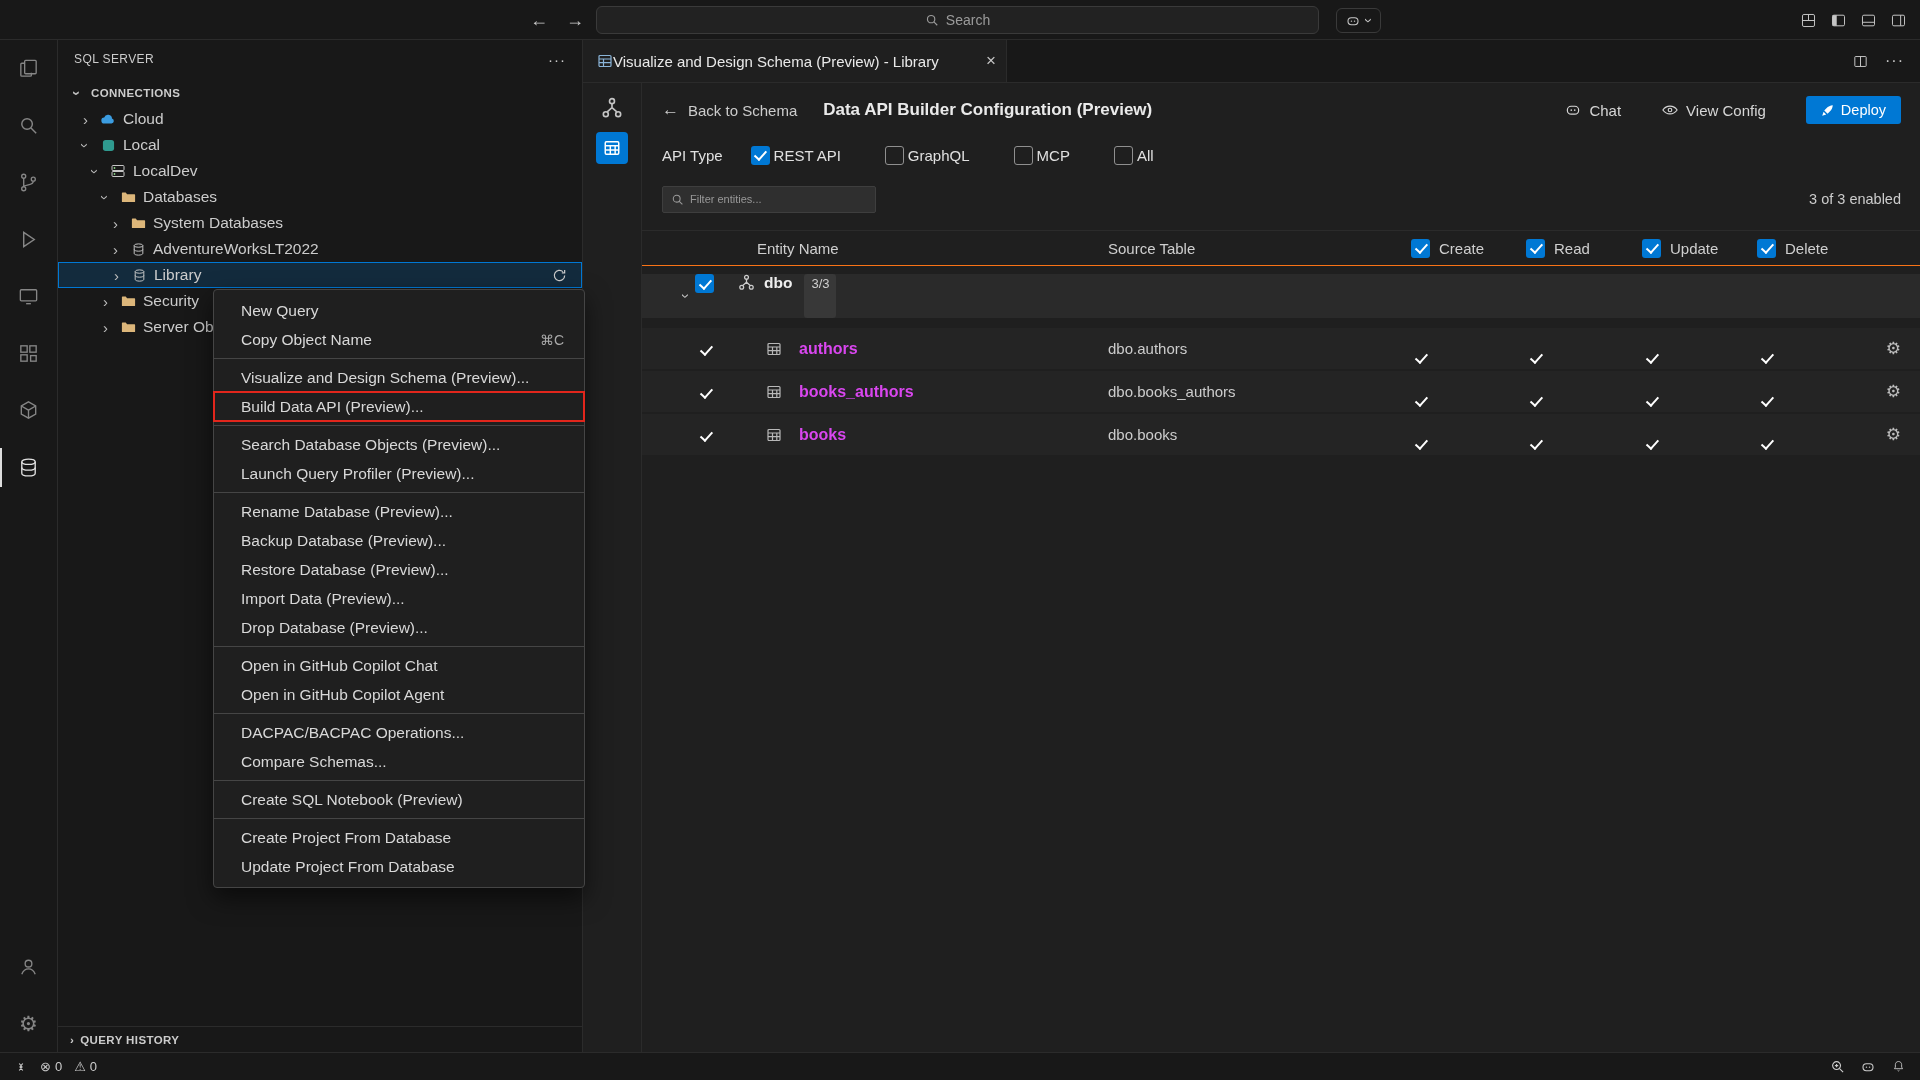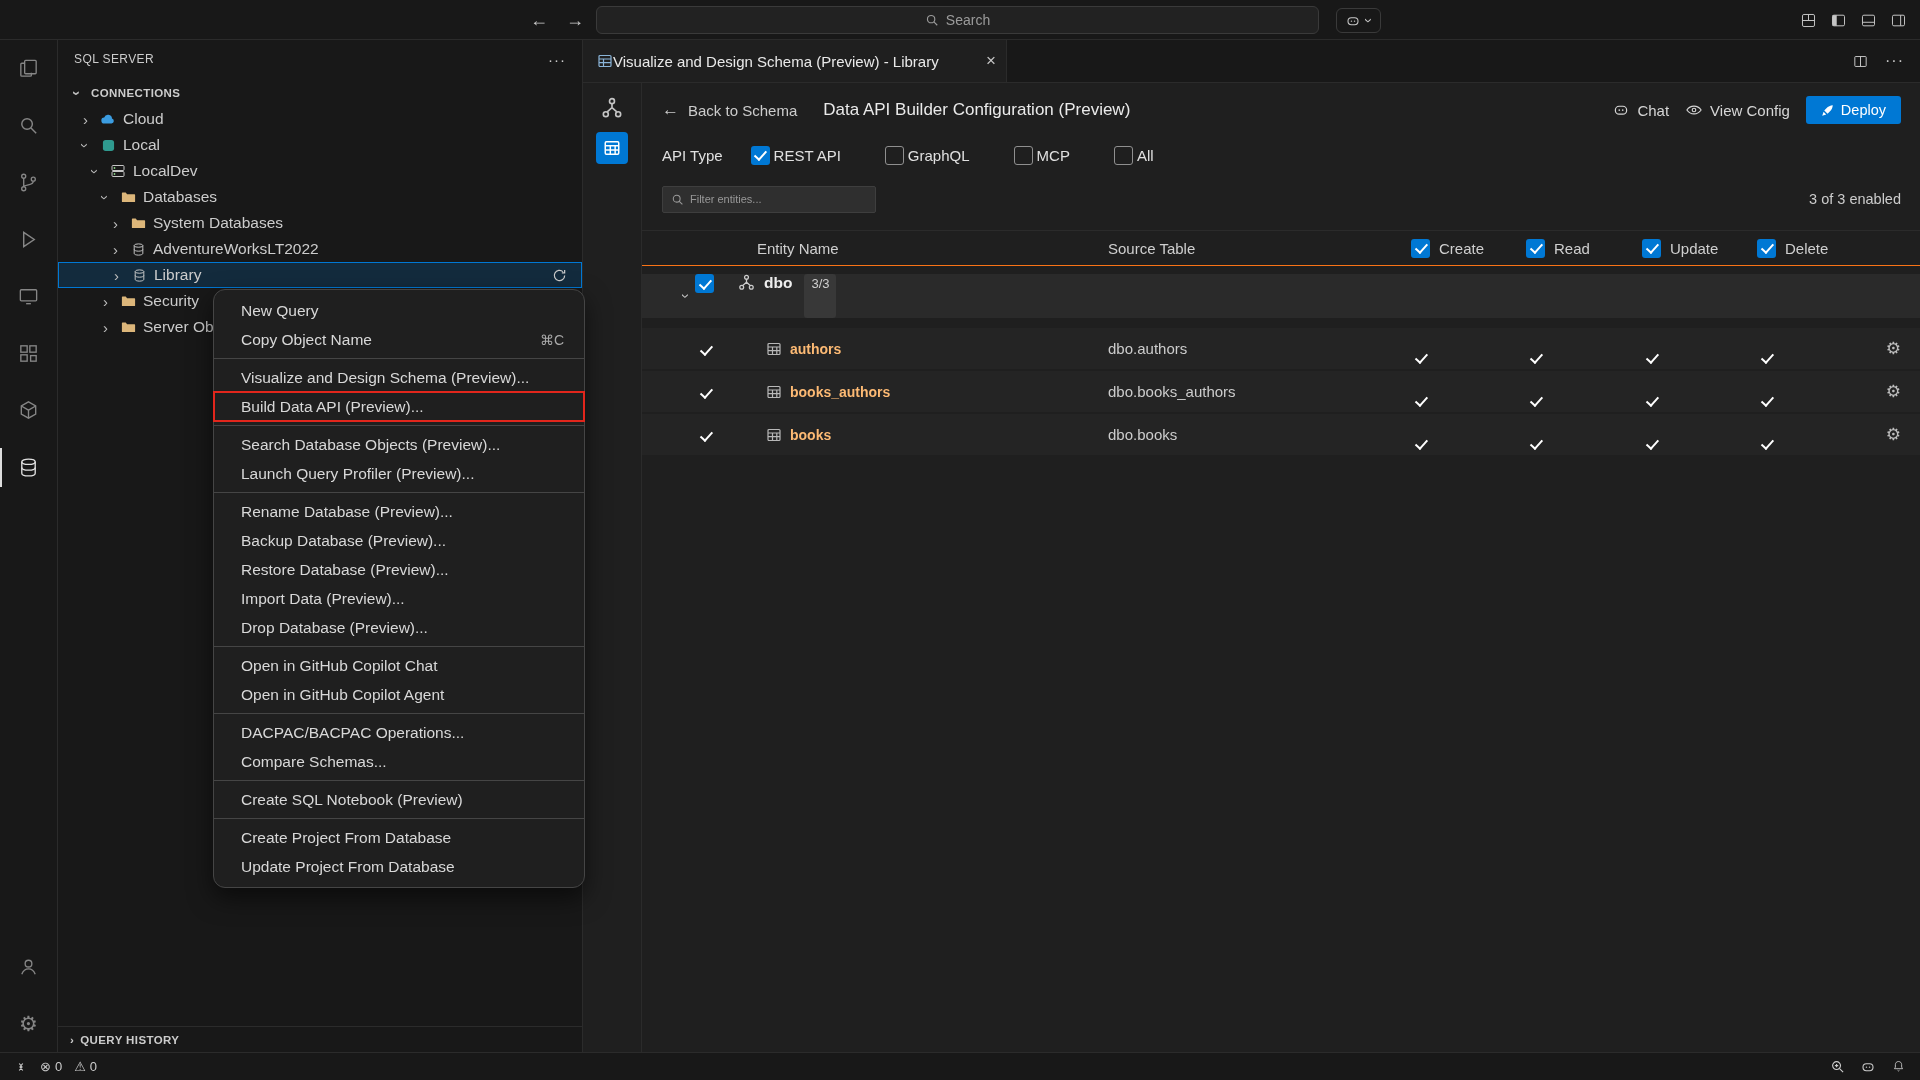--- a/index.html
+++ b/index.html
@@ -30,21 +30,21 @@
   .trow .chev { width:15px; text-align:center; color:#bdbdbd; font-size:15px; flex:none; display:inline-block; }
   .chev.down { transform:rotate(90deg); }
   .ticon { width:18px; height:18px; flex:none; display:flex; align-items:center; justify-content:center; }
   .trow.selected { background:rgba(0,120,212,.20); border:1px solid var(--accent,#0078d4); }
   .refresh { margin-left:auto; margin-right:14px; }
   .pl0{padding-left:12px}.pl1{padding-left:20px}.pl2{padding-left:30px}.pl3{padding-left:40px}.pl4{padding-left:50px}
   .section-label { font-weight:bold; font-size:11.5px; letter-spacing:.4px; }
   .qh-row { position:absolute; bottom:0; left:0; right:0; height:26px; border-top:1px solid #2b2b2b; display:flex; align-items:center; padding-left:12px; gap:6px; background:#181818; }
 
   
-  .menu { position:absolute; left:213px; top:289px; width:372px; background:#1f1f1f; border:1px solid #454545; border-radius:12px; padding:6px 0; box-shadow:0 10px 24px rgba(0,0,0,.55); z-index:60; }
+  .menu { position:absolute; left:213px; top:289px; width:372px; background:#1f1f1f; border:1px solid #454545; border-radius:4px; padding:6px 0; box-shadow:0 10px 24px rgba(0,0,0,.55); z-index:60; }
   .mi { height:29px; display:flex; align-items:center; padding:0 20px 0 27px; font-size:15.5px; color:#d8d8d8; }
   .mi .sc { margin-left:auto; color:#a8a8a8; font-size:14px; }
   .mi.red { outline:2px solid var(--hl-red,#e2261c); outline-offset:-1px; }
   .menu-sep { height:1px; background:#454545; margin:4px 0; }
 
   
   .editor { position:absolute; left:583px; top:40px; right:0; bottom:28px; background:#1f1f1f; display:flex; flex-direction:column; z-index:3; }
   .tabbar { height:43px; background:#181818; border-bottom:1px solid #2b2b2b; display:flex; align-items:stretch; flex:none; }
   .tab { width:424px; background:#1f1f1f; border-right:1px solid #2b2b2b; display:flex; align-items:center; gap:0; padding:0 10px 0 14px; color:#e9e9e9; font-size:15px; }
   .tab-close { margin-left:auto; color:#c5c5c5; font-size:17px; }
@@ -53,22 +53,22 @@
 
   .editor-body { flex:1; display:flex; min-height:0; }
   .ministrip { width:59px; border-right:1px solid #2b2b2b; display:flex; flex-direction:column; align-items:center; padding-top:14px; gap:13px; flex:none; }
   .ms-icon { color:#c5c5c5; }
   .ms-active { width:32px; height:32px; background:var(--accent,#0078d4); border-radius:4px; display:flex; align-items:center; justify-content:center; color:#ffffff; }
 
   .content { flex:1; min-width:0; }
   .content-header { height:54px; display:flex; align-items:center; padding:0 19px 0 20px; }
   .back { display:flex; align-items:center; gap:9px; color:#cccccc; font-size:15px; }
   .back-arrow { font-size:17px; }
-  .page-title { margin-left:26px; font-size:17px; font-weight:normal; color:#eaeaea; }
-  .header-actions { margin-left:auto; display:flex; align-items:center; gap:16px; }
+  .page-title { margin-left:26px; font-size:17px; font-weight:bold; color:#eaeaea; }
+  .header-actions { margin-left:auto; display:flex; align-items:center; gap:40px; }
   .h-act { display:flex; align-items:center; gap:7px; color:#d6d6d6; font-size:15px; }
   .deploy-btn { background:var(--accent,#0078d4); color:#ffffff; height:28px; padding:0 15px; border-radius:3px; display:flex; align-items:center; gap:7px; font-size:14.5px; }
 
   .api-row { height:36px; display:flex; align-items:center; padding:0 20px; font-size:15px; color:#e0e0e0; }
   .api-label { margin-right:28px; }
   .api-opt { display:flex; align-items:center; gap:4px; margin-right:44px; }
 
   .filter-row { margin-top:6px; height:40px; display:flex; align-items:center; padding:0 19px 0 20px; }
   .filter-input { width:214px; height:27px; background:#2f2f2f; border:1px solid #3e3e3e; border-radius:2px; display:flex; align-items:center; gap:6px; padding:0 8px; color:#9a9a9a; }
   .filter-input input { background:transparent; border:none; outline:none; color:#cccccc; font-size:11px; width:100%; font-family:inherit; }
@@ -81,21 +81,21 @@
 
   .group-row { margin-top:8px; height:44px; background:#2a2a2a; display:flex; margin-bottom:10px; }
   .group-chev { margin-left:23px; color:#c8c8c8; width:15px; text-align:center; display:inline-block; }
   .group-cbx { margin-left:15px; }
   .group-icon { margin-left:24px; color:#cccccc; }
   .group-name { margin-left:9px; font-weight:bold; color:#eeeeee; font-size:15.5px; }
   .group-badge { margin-left:12px; background:#383838; color:#cfcfcf; font-size:13px; padding:2px 7px; border-radius:3px; }
 
   .t-row { height:41px; background:#242424; margin-bottom:2px; }
   .rc1 { margin-left:54px; }
-  .rc2 { display:flex; align-items:center; gap:7px; padding-left:8px; font-weight:bold; color:#fdba74; font-size:14px; }
+  .rc2 { display:flex; align-items:center; gap:16px; padding-left:8px; font-weight:bold; color:#d946ef; font-size:16px; }
   .rc2 .ticon { color:#b8b8b8; }
   .rc3 { color:#cccccc; font-size:15px; }
   .gear-cell { text-align:right; padding-right:19px; color:#bdbdbd; font-size:17px; }
 
   .cbx { width:19px; height:19px; border-radius:3px; position:relative; flex:none; }
   .cbx.on { background:var(--accent,#0078d4); }
   .cbx.on::after { content:""; position:absolute; left:6.5px; top:2.5px; width:4.5px; height:10px; border-right:2px solid #ffffff; border-bottom:2px solid #ffffff; transform:rotate(42deg); }
   .cbx.off { border:1.4px solid #8f8f8f; }
 
   

